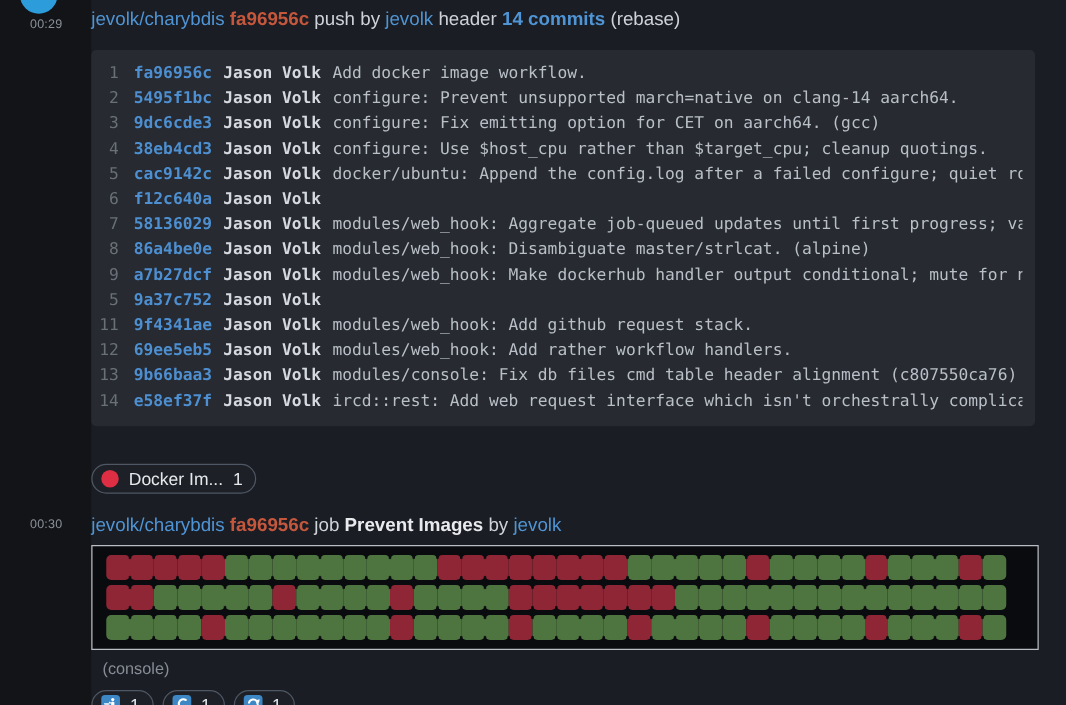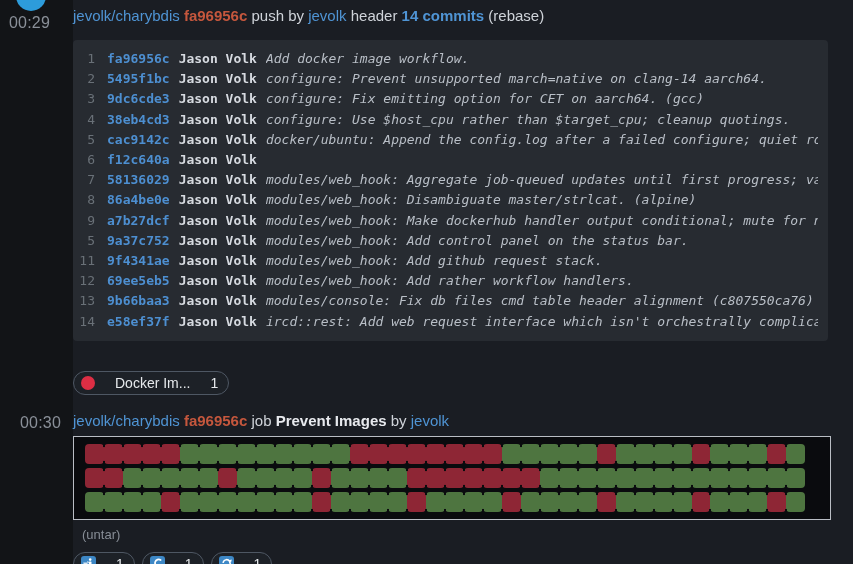--- a/index.html
+++ b/index.html
@@ -11,21 +11,21 @@
     position:relative;
   }
   .content-bg {
     position:absolute; left:73px; top:0; right:0; bottom:0;
     background:#1a1d23;
   }
   .app { position:relative; z-index:1; }
 
   .msg { display:flex; }
   .gcell { width:73px; flex:none; text-align:right; padding-right:23px; }
-  .time { font-size:16px; color:#8a9099; letter-spacing:.2px; }
+  .time { font-size:10px; color:#8a9099; letter-spacing:.2px; }
   .avatar {
     width:30px; height:30px; border-radius:50%;
     background:#2d9cdb; margin:-19px 0 3px 16px;
   }
   .mbody { flex:1; min-width:0; padding-right:10px; }
 
   .hline { font-size:15px; line-height:20px; padding-top:6px; white-space:nowrap; }
   .hline .lnk { color:#4f94d4; cursor:pointer; }
   .hline .hash { color:#c5573d; font-weight:bold; }
   .hline .plain { color:#cfd3d9; }
@@ -40,25 +40,25 @@
     padding:9px 10px 9px 0;
     font-family:"DejaVu Sans Mono", monospace;
     font-size:13px;
     line-height:20.2px;
     overflow:hidden;
   }
   .crow { display:flex; white-space:nowrap; }
   .cnum { width:34px; flex:none; text-align:right; color:#697077; padding-right:12px; }
   .chash { color:#4d8fd1; font-weight:bold; padding-right:9px; cursor:pointer; }
   .cauthor { color:#d6dae0; font-weight:bold; padding-right:9px; }
-  .cmsg { color:#b9bfc7; overflow:hidden;font-style:italic; }
+  .cmsg { color:#b9bfc7; overflow:hidden; }
 
   .reaction-row { display:flex; gap:7px; }
   .pill {
-    display:inline-flex; align-items:center; gap:20px;
+    display:inline-flex; align-items:center; gap:8px;
     border:1px solid #4e5763; border-radius:13px;
     background:#1d2127;
     padding:3px 10px 3px 7px;
     font-size:14px; color:#e6e9ec;
     cursor:pointer; white-space:nowrap;
   }
   .pill .count { color:#e6e9ec; }
   .dot-red { width:14px; height:14px; border-radius:50%; background:#dd2e44; flex:none; }
   .emoji-sq {
     width:15px; height:15px; border-radius:3px; background:#3d87c5;
@@ -161,21 +161,20 @@
           <div class="crow">
             <span class="cnum">9</span>
             <span class="chash">a7b27dcf</span>
             <span class="cauthor">Jason Volk</span>
             <span class="cmsg">modules/web_hook: Make dockerhub handler output conditional; mute for now.</span>
           </div>
           <div class="crow">
             <span class="cnum">5</span>
             <span class="chash">9a37c752</span>
             <span class="cauthor">Jason Volk</span>
-            <span class="cmsg">modules/web_hook: Add control panel on the status bar.</span>
           </div>
           <div class="crow">
             <span class="cnum">11</span>
             <span class="chash">9f4341ae</span>
             <span class="cauthor">Jason Volk</span>
             <span class="cmsg">modules/web_hook: Add github request stack.</span>
           </div>
           <div class="crow">
             <span class="cnum">12</span>
             <span class="chash">69ee5eb5</span>
@@ -336,21 +335,21 @@
             <div class="jcell" style="background: rgb(78, 117, 64);"></div>
             <div class="jcell" style="background: rgb(142, 38, 53);"></div>
             <div class="jcell" style="background: rgb(78, 117, 64);"></div>
             <div class="jcell" style="background: rgb(78, 117, 64);"></div>
             <div class="jcell" style="background: rgb(78, 117, 64);"></div>
             <div class="jcell" style="background: rgb(142, 38, 53);"></div>
             <div class="jcell" style="background: rgb(78, 117, 64);"></div>
           </div>
         </div>
 
-      <div class="edited">(untar)</div>
+      <div class="edited">(console)</div>
 
       <div class="reaction-row">
         <div class="pill">
           <span class="emoji-sq">
             <svg width="11" height="11" viewBox="0 0 11 11">
               <circle cx="7.2" cy="1.6" r="1.3" fill="#fff"></circle>
               <rect x="5.9" y="3.4" width="2.6" height="4" rx="0.7" fill="#fff"></rect>
               <rect x="6.4" y="7" width="0.9" height="3.4" fill="#fff"></rect>
               <rect x="7.4" y="7" width="0.9" height="3.4" fill="#fff"></rect>
               <rect x="0.8" y="5.6" width="3.4" height="4.8" rx="0.4" fill="#fff"></rect>

